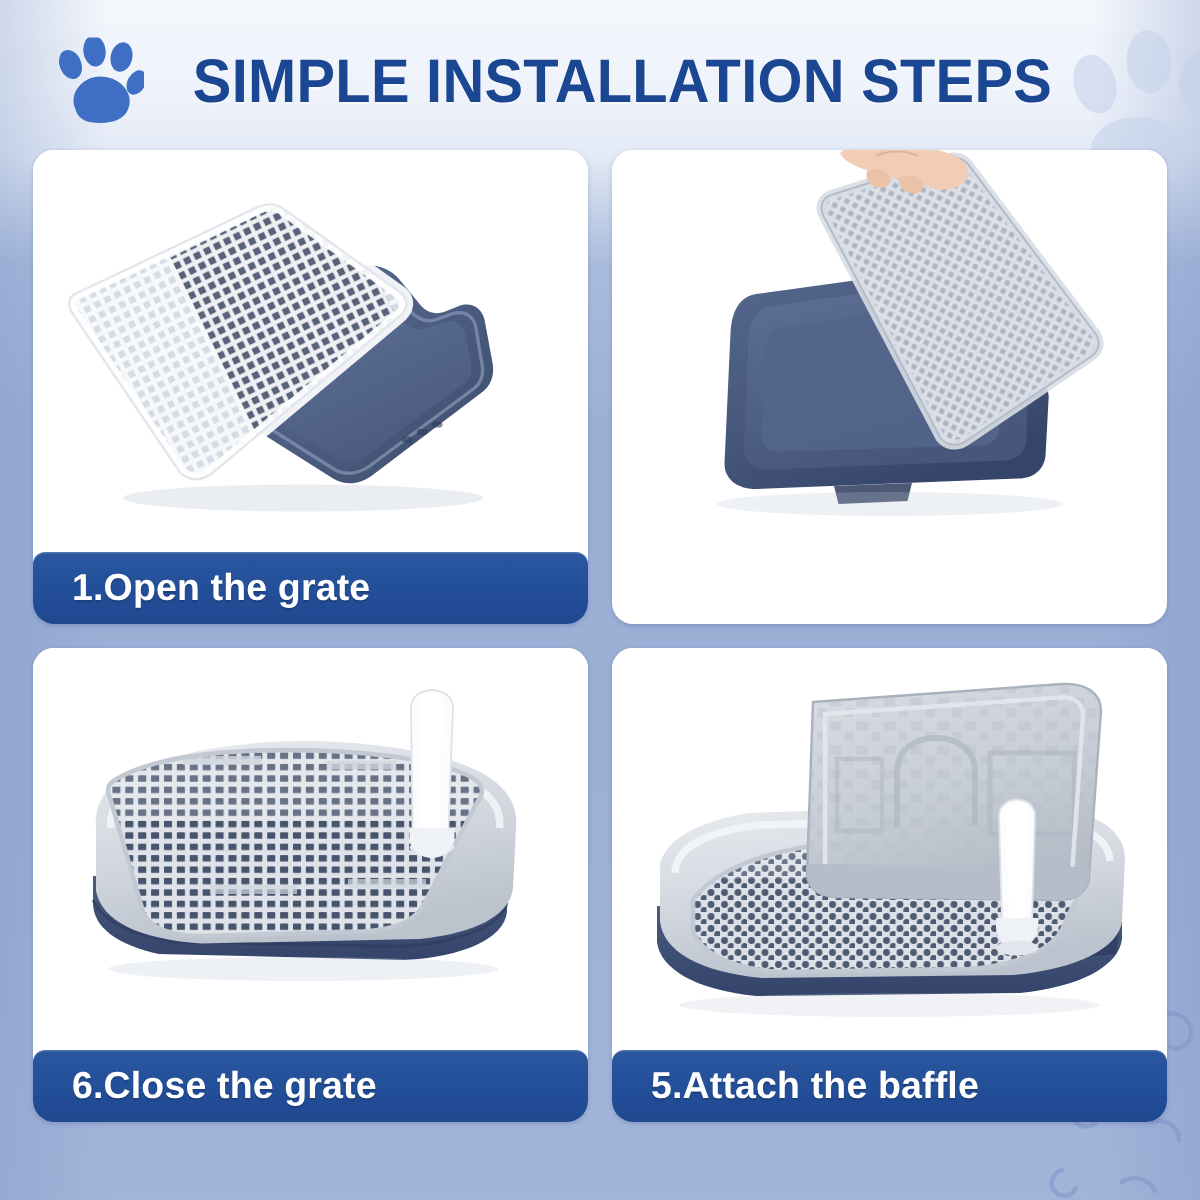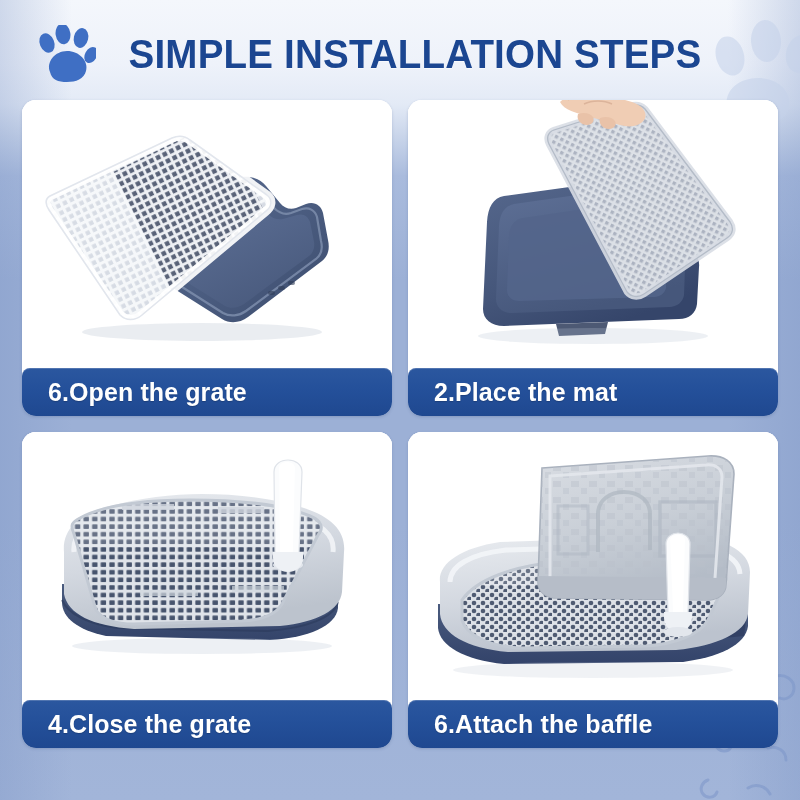--- a/index.html
+++ b/index.html
@@ -201,21 +201,21 @@
             <path d="M28 96 L150 38 C157 35 163 36 168 40 L245 95 C251 100 250 107 243 112
                      L120 215 C113 221 104 221 98 215 L27 110 C23 104 23 99 28 96 Z" fill="none" stroke="#ffffff" stroke-width="9" opacity=".92"></path>
             <path d="M28 96 L150 38 C157 35 163 36 168 40 L245 95 C251 100 250 107 243 112
                      L120 215 C113 221 104 221 98 215 L27 110 C23 104 23 99 28 96 Z" fill="none" stroke="#e2e6ed" stroke-width="1.6"></path>
           </g>
 
           <ellipse cx="180" cy="232" rx="120" ry="9" fill="#b9c2d2" opacity=".30"></ellipse>
         </svg>
       </div>
       <div class="caption">
-        <span class="caption-text">6.Open the grate</span>
+        <span class="caption-text">1.Open the grate</span>
       </div>
     </div>
 
     <div class="card">
       <div class="photo">
         <svg viewBox="0 0 370 268" xmlns="http://www.w3.org/2000/svg">
           <defs>
             <linearGradient id="c2tray" x1="0" y1="0" x2="0.6" y2="1">
               <stop offset="0" stop-color="#55678c"></stop>
                 <stop offset=".6" stop-color="#45567a"></stop>
@@ -277,23 +277,20 @@
                      C232 26 222 28 212 25 L182 17 C168 13 156 10 152 2 Z" fill="#f0cdb4"></path>
             <path d="M160 0 C166 -5 178 -7 188 -4" fill="none" stroke="#dcb49b" stroke-width="1.6"></path>
             <path d="M176 4 C184 0 196 0 204 4" fill="none" stroke="#dcb49b" stroke-width="1.4"></path>
 
             <path d="M170 14 C176 12 182 13 185 17 C187 21 184 25 179 25 C173 25 168 20 170 14 Z" fill="#e9c2a8"></path>
             <path d="M192 18 C198 16 204 17 207 21 C209 25 206 29 201 29 C195 29 190 24 192 18 Z" fill="#e9c2a8"></path>
           </g>
           <ellipse cx="185" cy="236" rx="115" ry="8" fill="#b9c2d2" opacity=".25"></ellipse>
         </svg>
       </div>
-      <div class="caption">
-        <span class="caption-text">2.Place the mat</span>
-      </div>
     </div>
 
     <div class="card">
       <div class="photo">
         <svg viewBox="0 0 370 268" xmlns="http://www.w3.org/2000/svg">
           <defs>
             <linearGradient id="c3base" x1="0" y1="0" x2="0" y2="1">
               <stop offset="0" stop-color="#4a5b7e"></stop>
                 <stop offset="1" stop-color="#34446a"></stop>
             </linearGradient>
@@ -349,21 +346,21 @@
                      C271 124 268 127 264 127 C260 127 258 124 258 118 Z" fill="#ffffff" opacity=".85"></path>
             <ellipse cx="266" cy="133" rx="15" ry="5" fill="#e2e6ec"></ellipse>
             <path d="M251 126 C251 134 258 140 266 140 C274 140 281 134 281 126
                      L281 120 L251 120 Z" fill="#eef1f5"></path>
           </g>
 
           <ellipse cx="180" cy="214" rx="130" ry="8" fill="#b9c2d2" opacity=".25"></ellipse>
         </svg>
       </div>
       <div class="caption">
-        <span class="caption-text">4.Close the grate</span>
+        <span class="caption-text">6.Close the grate</span>
       </div>
     </div>
 
     <div class="card">
       <div class="photo">
         <svg viewBox="0 0 370 268" xmlns="http://www.w3.org/2000/svg">
           <defs>
             <linearGradient id="c4base" x1="0" y1="0" x2="0" y2="1">
               <stop offset="0" stop-color="#4a5b7e"></stop>
                 <stop offset="1" stop-color="#33436a"></stop>
@@ -442,18 +439,18 @@
                      L275 180 C275 186 273 189 270 189 C267 189 265 186 265 180 Z" fill="#ffffff" opacity=".85"></path>
             <path d="M256 186 C256 194 263 200 270 200 C277 200 284 194 284 186
                      L284 180 L256 180 Z" fill="#eef1f5"></path>
             <ellipse cx="270" cy="200" rx="14" ry="5" fill="#e2e6ec"></ellipse>
           </g>
 
           <ellipse cx="185" cy="238" rx="140" ry="8" fill="#b9c2d2" opacity=".22"></ellipse>
         </svg>
       </div>
       <div class="caption">
-        <span class="caption-text">6.Attach the baffle</span>
+        <span class="caption-text">5.Attach the baffle</span>
       </div>
     </div>
 
   </div>
 </div>
 
 </body></html>

